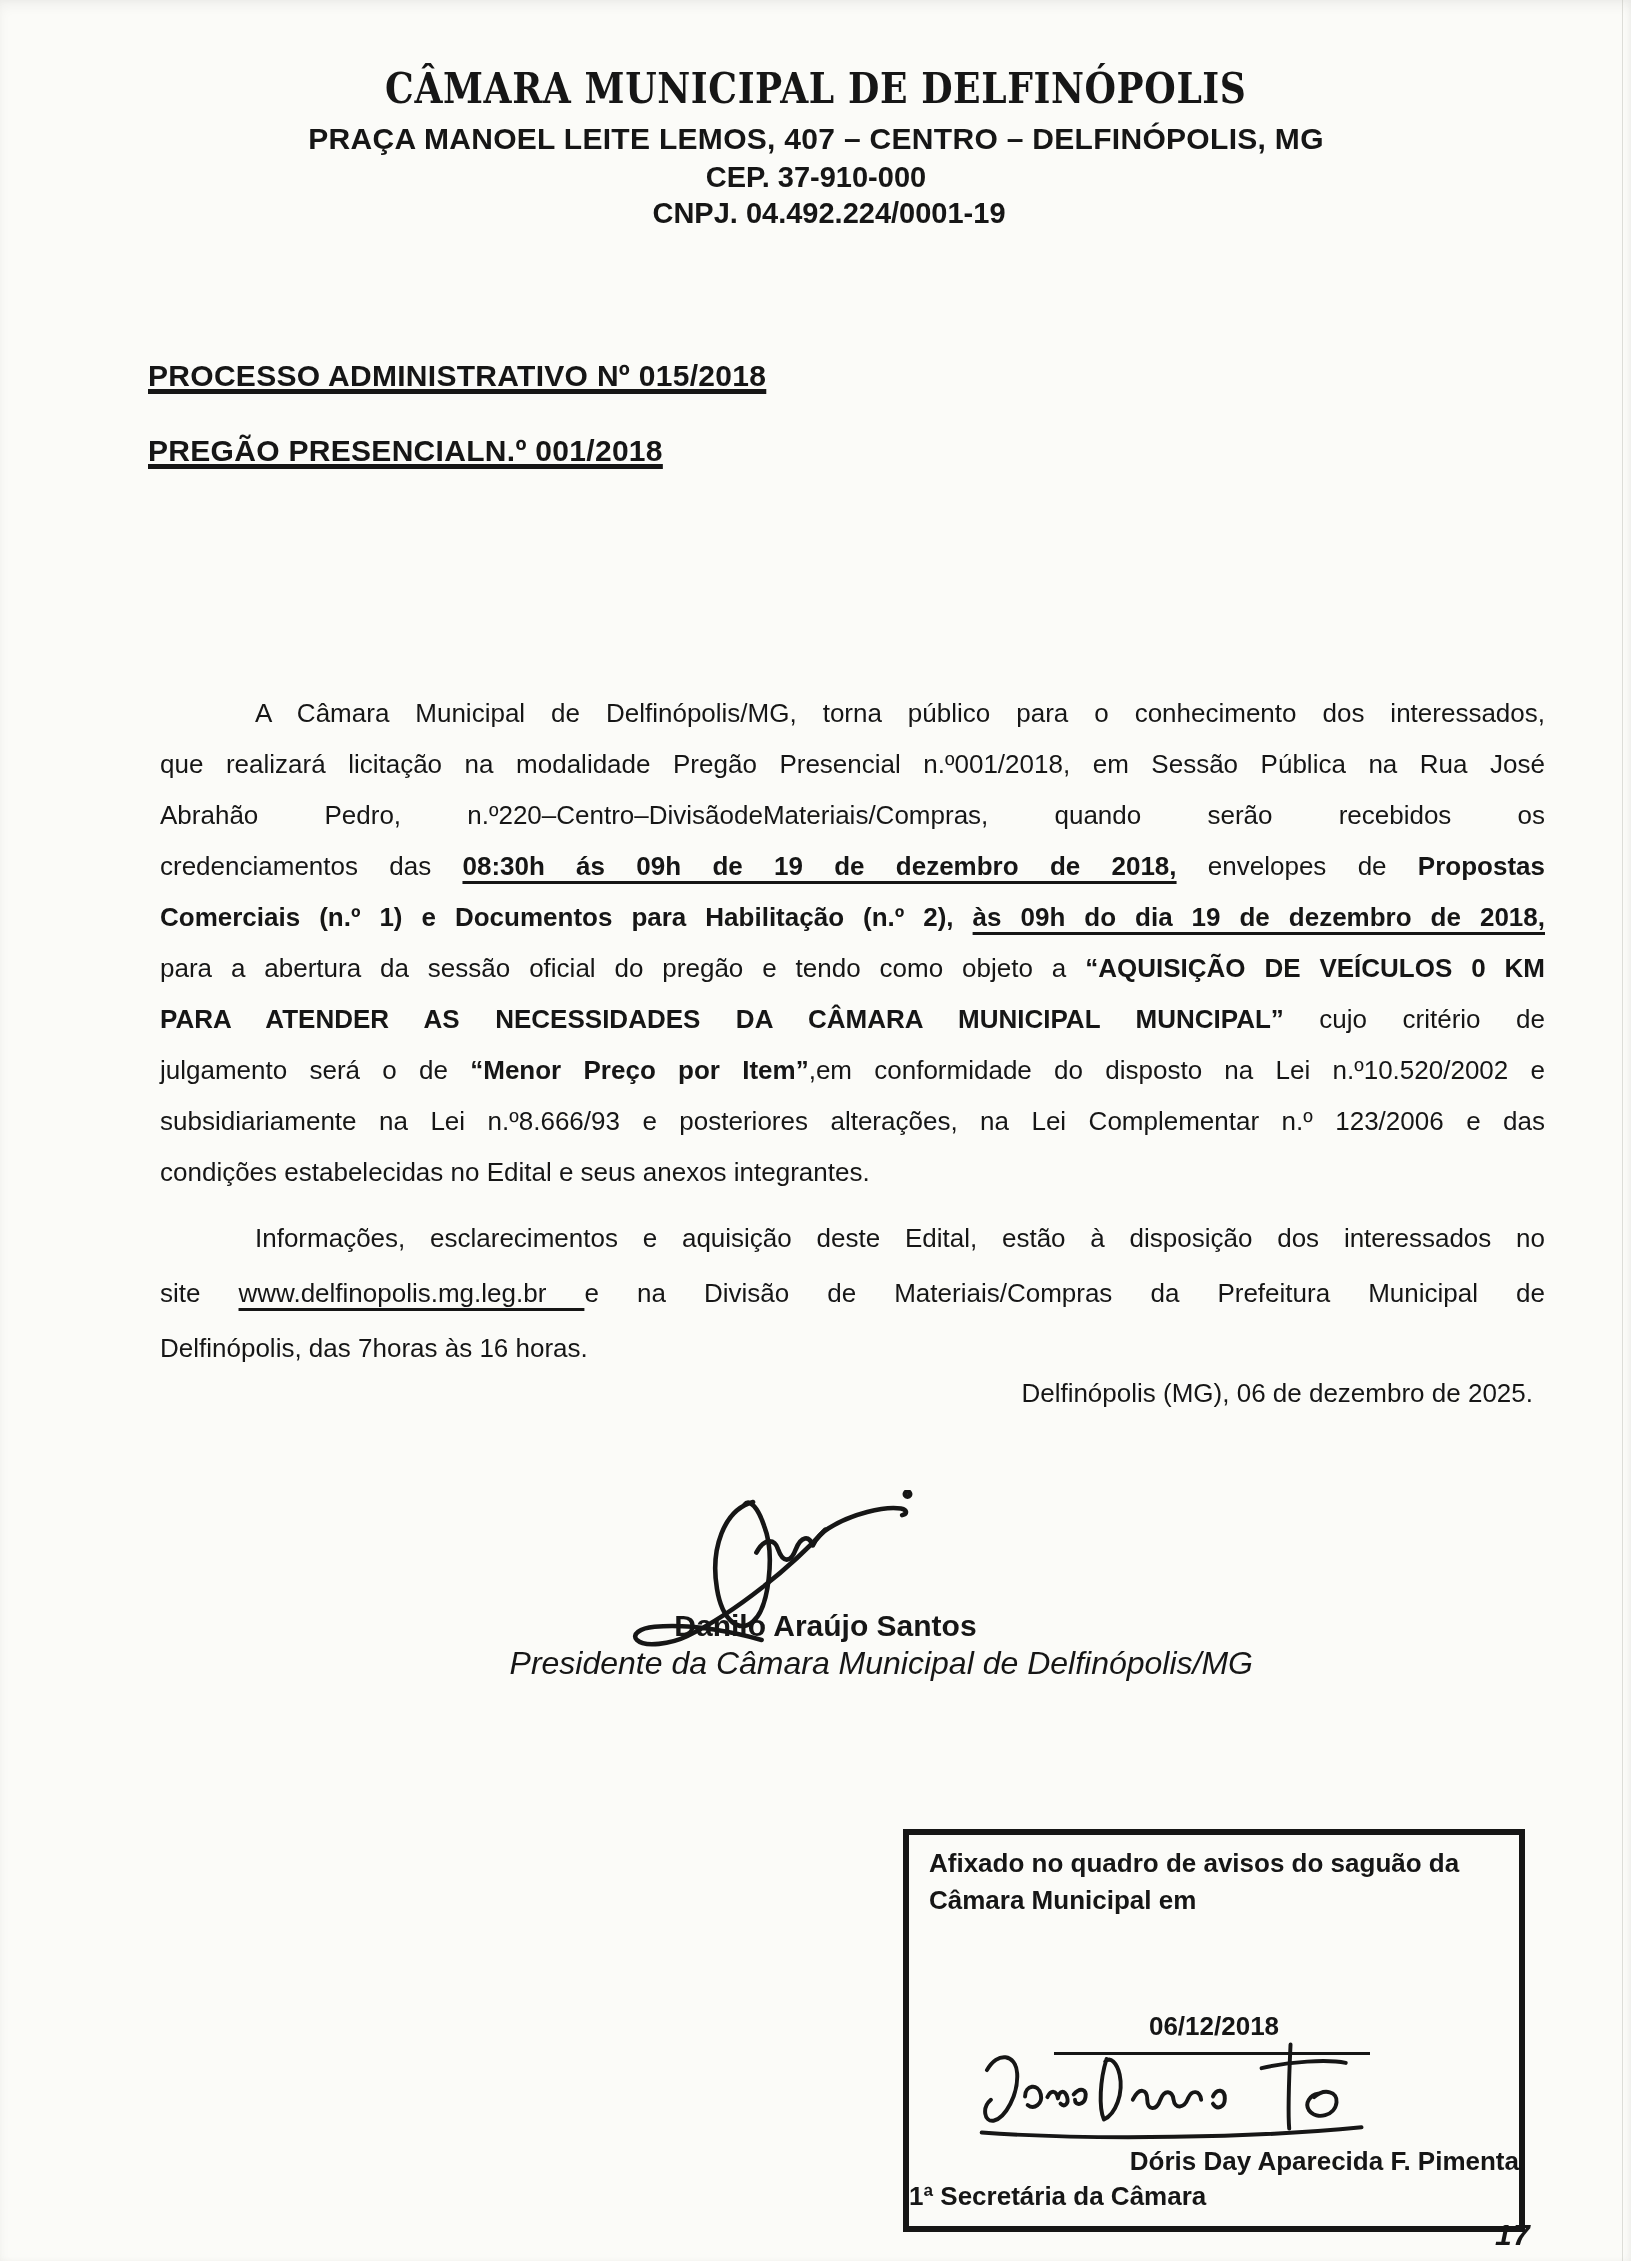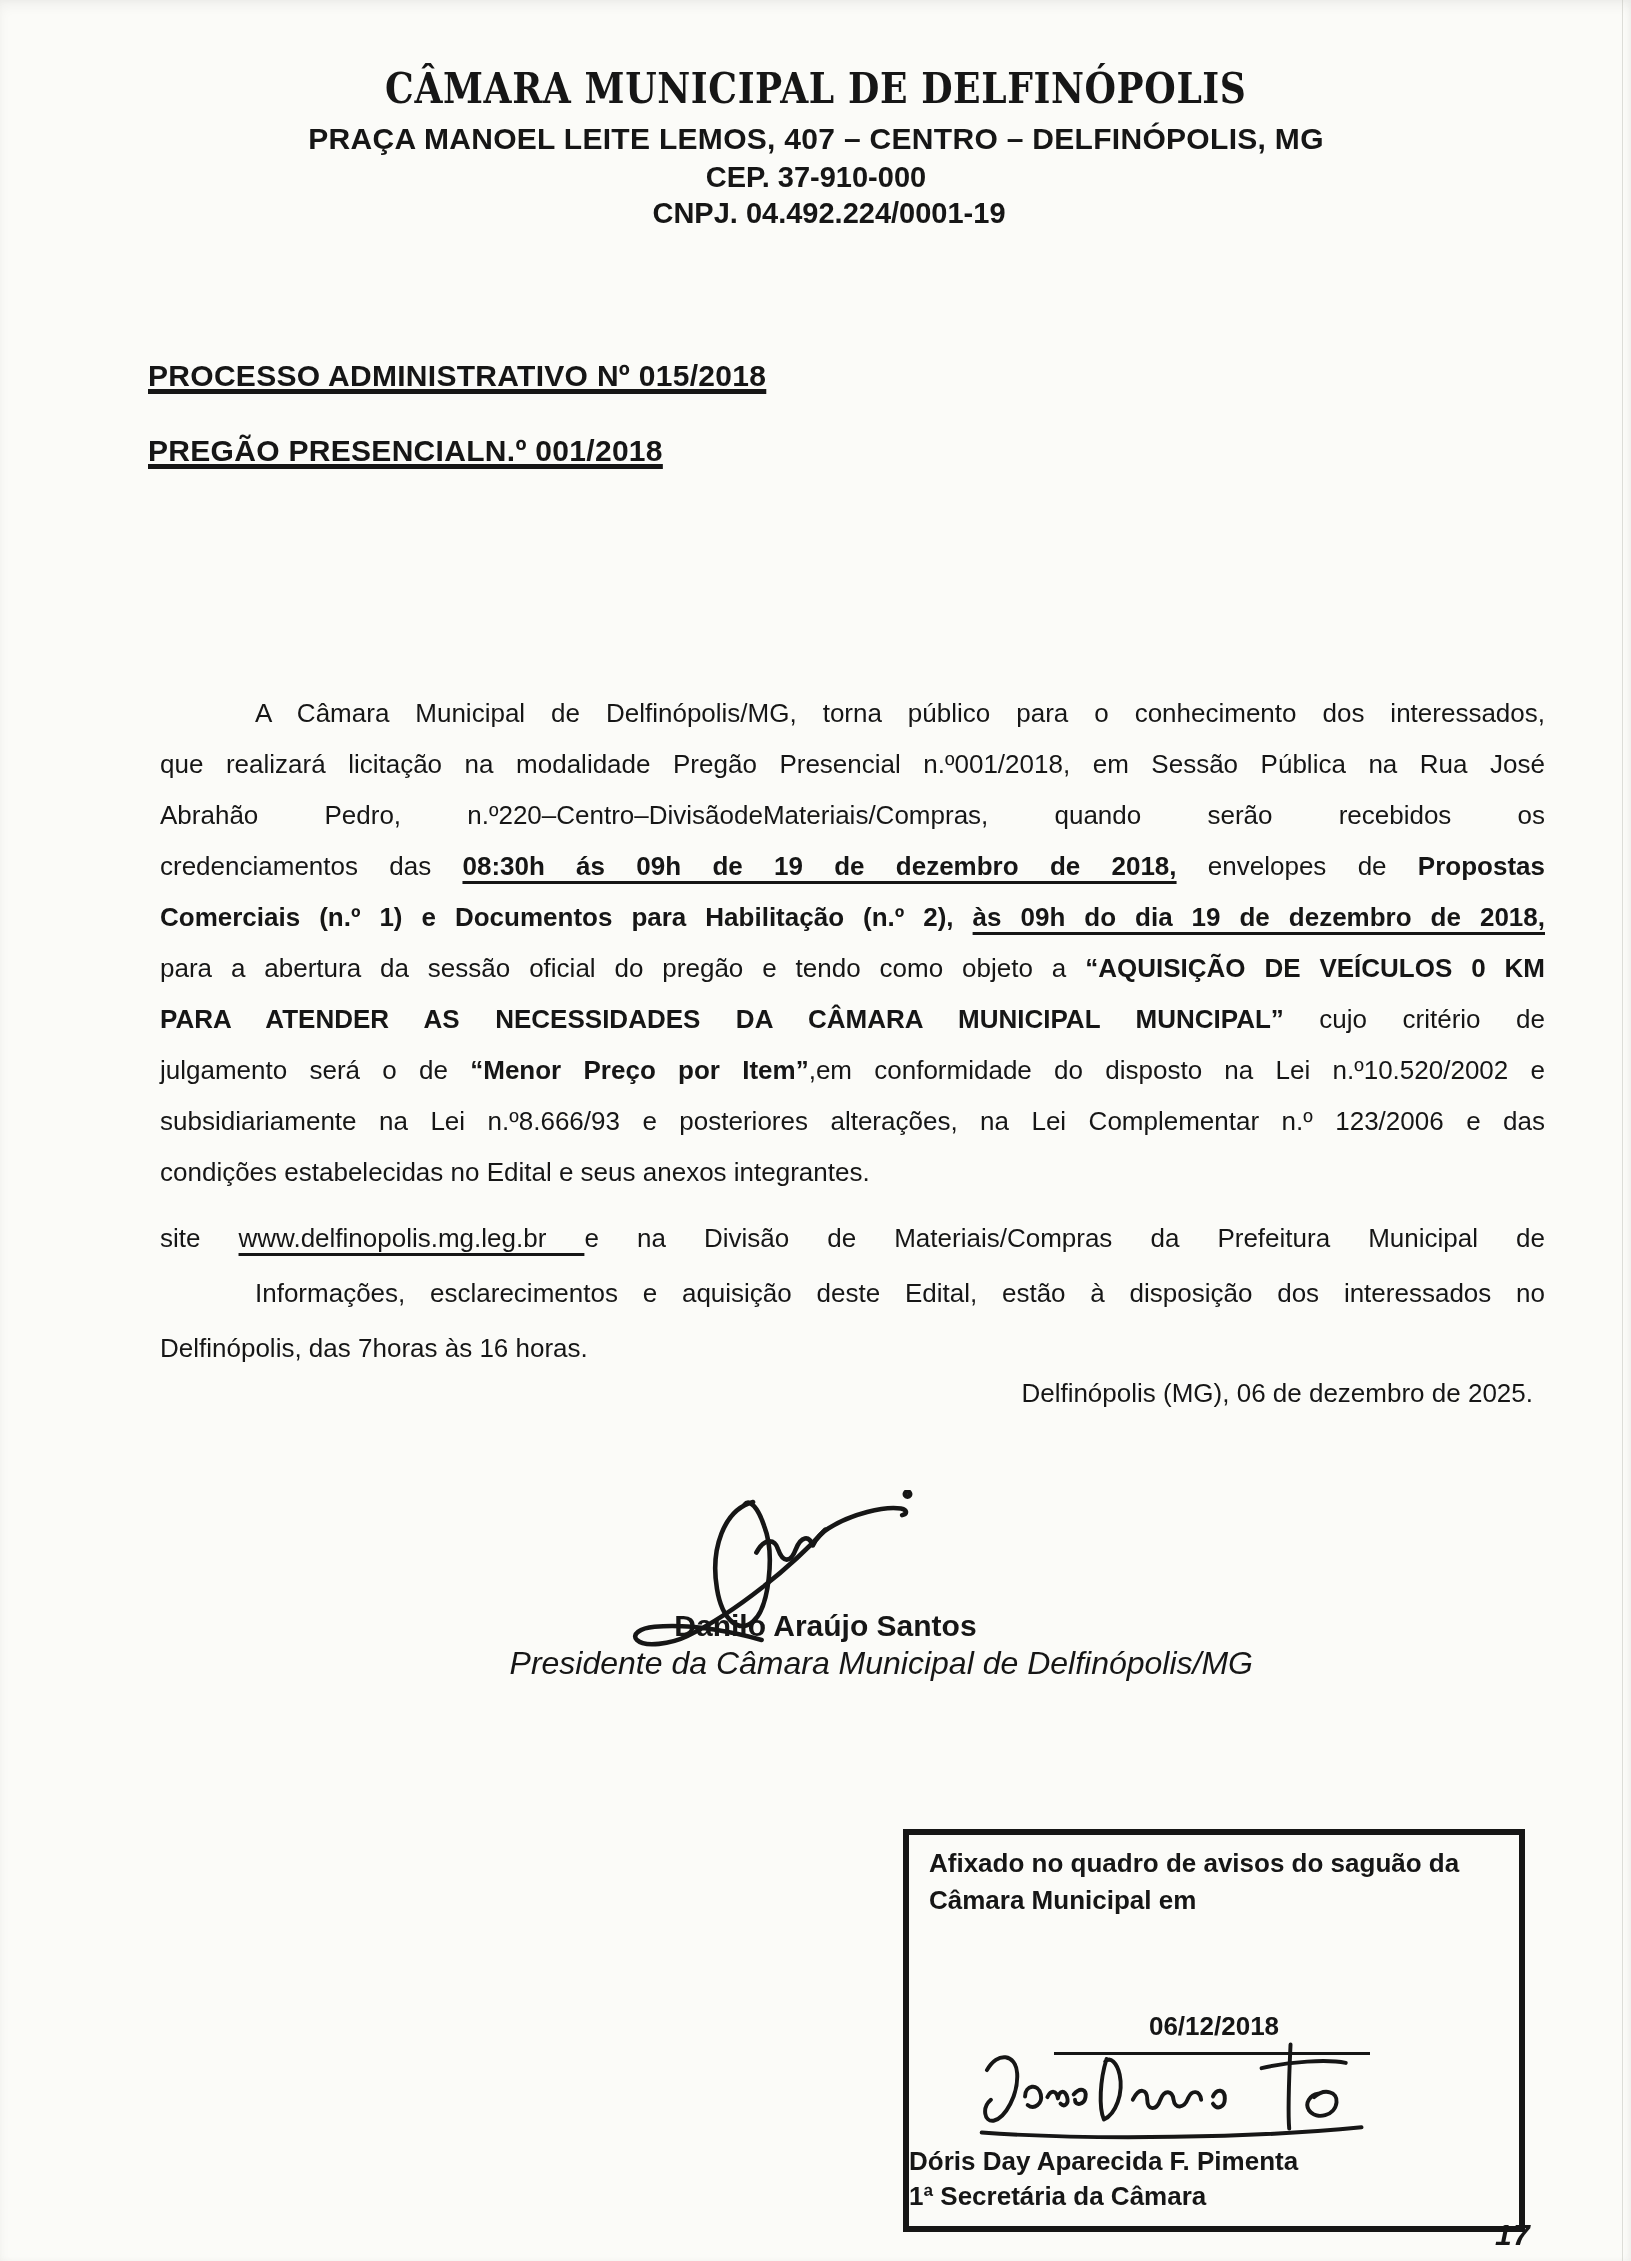--- a/index.html
+++ b/index.html
@@ -51,21 +51,21 @@
 
   
   .nbox { position:absolute; left:903px; top:1829px; width:622px; height:403px;
     border:6.6px solid var(--ink); box-sizing:border-box; }
   .nb-line1 { position:absolute; top:13px; left:20px; right:9.2px; font-weight:bold; font-size:26px; }
   .nb-line2 { position:absolute; top:50px; left:20px; right:9.2px; font-weight:bold; font-size:26px; }
   .nb-date  { position:absolute; top:176px; left:0; width:100%; text-align:center;
     font-weight:bold; font-size:26px; }
   .nb-dateline { position:absolute; top:217px; left:145px; width:316px; height:3.3px;
     background:var(--ink); }
-  .nb-name { position:absolute; top:311px; left:0; width:100%; text-align:left;
+  .nb-name { position:absolute; top:311px; left:0; width:100%; text-align:right;
     font-weight:bold; font-size:26px; }
   .nb-role { position:absolute; top:346px; left:0; width:100%; text-align:left;
     font-weight:bold; font-size:26px; }
   .doris-svg { position:absolute; left:967px; top:2034px; }
 
   .page-num { position:absolute; left:1495px; top:2218px; font-size:30px; font-weight:bold;
     font-style:italic; letter-spacing:1.3px; }
 
   svg path { fill:none; stroke:var(--ink); stroke-linecap:round; stroke-linejoin:round; }
 </style>
@@ -91,22 +91,22 @@
         <div class="doc-line"><span>Abrahão Pedro, n.º220–Centro–DivisãodeMateriais/Compras, quando serão recebidos os</span></div>
         <div class="doc-line"><span>credenciamentos das </span><span class="b u">08:30h ás 09h de 19 de dezembro de 2018,</span><span> envelopes de </span><span class="b">Propostas</span></div>
         <div class="doc-line"><span class="b">Comerciais (n.º 1) e Documentos para Habilitação (n.º 2), </span><span class="b u">às 09h do dia 19 de dezembro de 2018,</span></div>
         <div class="doc-line"><span>para a abertura da sessão oficial do pregão e tendo como objeto a </span><span class="b">“AQUISIÇÃO DE VEÍCULOS 0 KM</span></div>
         <div class="doc-line"><span class="b">PARA ATENDER AS NECESSIDADES DA CÂMARA MUNICIPAL MUNCIPAL”</span><span> cujo critério de</span></div>
         <div class="doc-line"><span>julgamento será o de </span><span class="b">“Menor Preço por Item”</span><span>,em conformidade do disposto na Lei n.º10.520/2002 e</span></div>
         <div class="doc-line"><span>subsidiariamente na Lei n.º8.666/93 e posteriores alterações, na Lei Complementar n.º 123/2006 e das</span></div>
         <div class="doc-line no-just"><span>condições estabelecidas no Edital e seus anexos integrantes.</span></div>
       </div>
     <div class="para-2">
+        <div class="doc-line indent"><span>Informações, esclarecimentos e aquisição deste Edital, estão à disposição dos interessados no</span></div>
         <div class="doc-line"><span>site </span><span class="u">www.delfinopolis.mg.leg.br </span><span> e na Divisão de Materiais/Compras da Prefeitura Municipal de</span></div>
-        <div class="doc-line indent"><span>Informações, esclarecimentos e aquisição deste Edital, estão à disposição dos interessados no</span></div>
         <div class="doc-line no-just"><span>Delfinópolis, das 7horas às 16 horas.</span></div>
       </div>
   </div>
 
   <div class="date-line">Delfinópolis (MG), 06 de dezembro de 2025.</div>
 
   <svg class="sig-svg" width="289" height="158" viewBox="0 0 440 240">
     <path stroke-width="7" d="M 195,18 C 150,30 130,90 140,150 C 148,200 175,218 195,200 C 220,178 228,95 212,55 C 203,28 190,12 182,22"></path>
     <path stroke-width="7" d="M 200,95 C 212,72 228,74 233,90 C 240,110 252,112 260,90 C 268,70 280,68 286,84 C 292,72 300,64 310,58 C 345,36 395,24 420,28 C 430,30 430,36 422,38"></path>
     <path stroke-width="7" d="M 430,10 a 4,4 0 1 1 0.2,0"></path>

